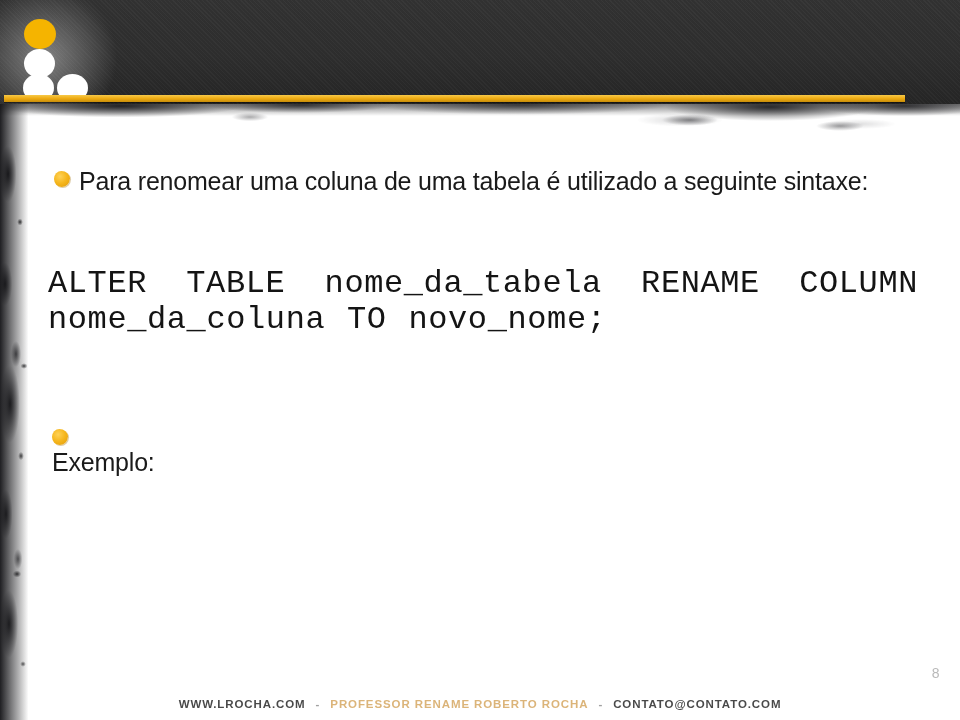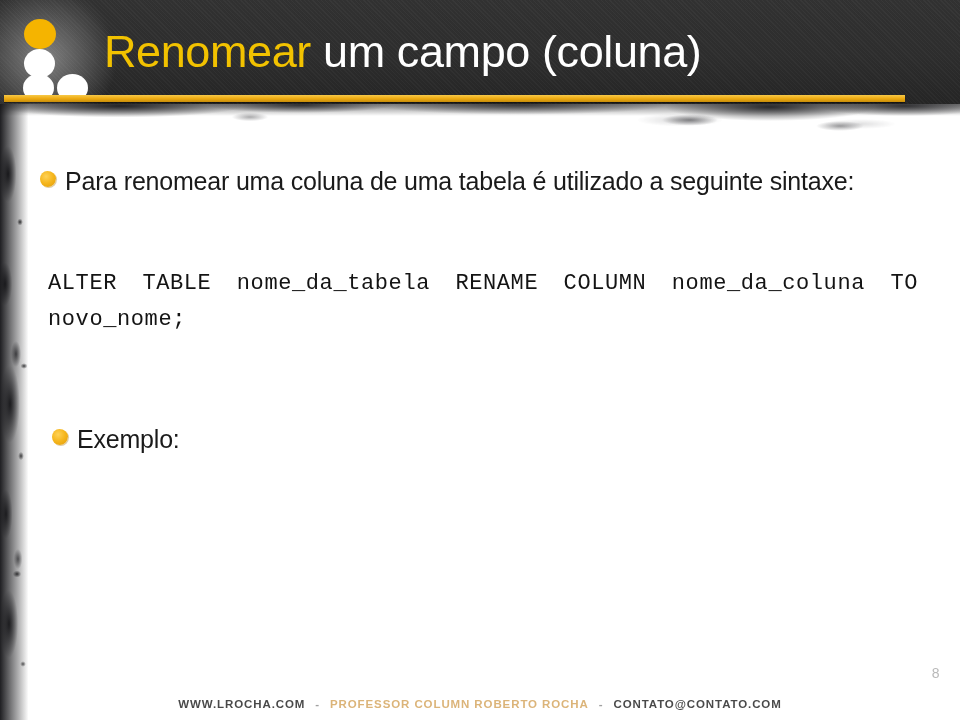--- a/index.html
+++ b/index.html
@@ -132,33 +132,33 @@
   }
 
   .bullet-text {
     font-size:25px;
     line-height:35px;
     color:#1a1a1a;
     letter-spacing:-0.2px;
   }
 
   
-  #para-1 { left:40px; top:14px; width:880px; }
+  #para-1 { left:54px; top:14px; width:880px; }
   #para-1 .bullet-text {
     width:855px;
     text-align:justify;
     text-align-last:left;
   }
 
-  #para-2 { left:52px; top:272px; width:500px; }
+  #para-2 { left:52px; top:272px; width:500px;flex-direction:column; }
 
   .code-block {
     position:absolute;
     font-family:"Liberation Mono", monospace;
-    font-size:22px;
+    font-size:32px;
     line-height:36px;
     color:#141414;
     letter-spacing:0.6px;
     text-align:justify;
     text-align-last:left;
     word-spacing:2px;
   }
 
   #code-1 { left:48px; top:116px; width:870px; }
   #code-2 { left:48px; top:336px; width:882px; }
@@ -197,21 +197,20 @@
 
     <div id="logo-glow"></div>
 
     <div id="logo">
       <span class="dot dot-a"></span>
       <span class="dot dot-b"></span>
       <span class="dot dot-c"></span>
       <span class="dot dot-d"></span>
     </div>
 
-    <div id="title"><span class="accent">Renomear</span><span class="rest"> um campo (coluna)</span></div>
 
     <div id="header-rule"></div>
   </div>
 
   <div id="grunge-top"></div>
   <div id="grunge-faint-right"></div>
   <div id="grunge-left"></div>
   <div id="grunge-left-speck"></div>
 
   <div id="content">
@@ -228,18 +227,18 @@
       <span class="bullet-text">Exemplo:</span>
     </div>
 
   </div>
 
   <div id="page-number">8</div>
 
   <div id="footer">
     <span class="f-dark">WWW.LROCHA.COM</span>
     <span class="f-sep">-</span>
-    <span class="f-gold">PROFESSOR COLUMN ROBERTO ROCHA</span>
+    <span class="f-gold">PROFESSOR RENAME ROBERTO ROCHA</span>
     <span class="f-sep">-</span>
     <span class="f-dark">CONTATO@CONTATO.COM</span>
   </div>
 
 </div>
 
 </body></html>

